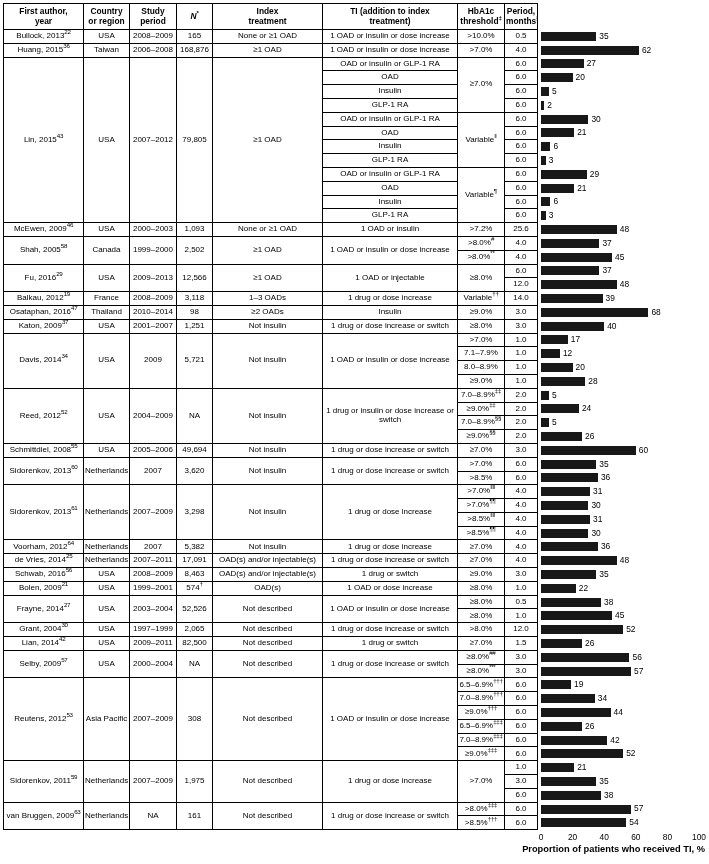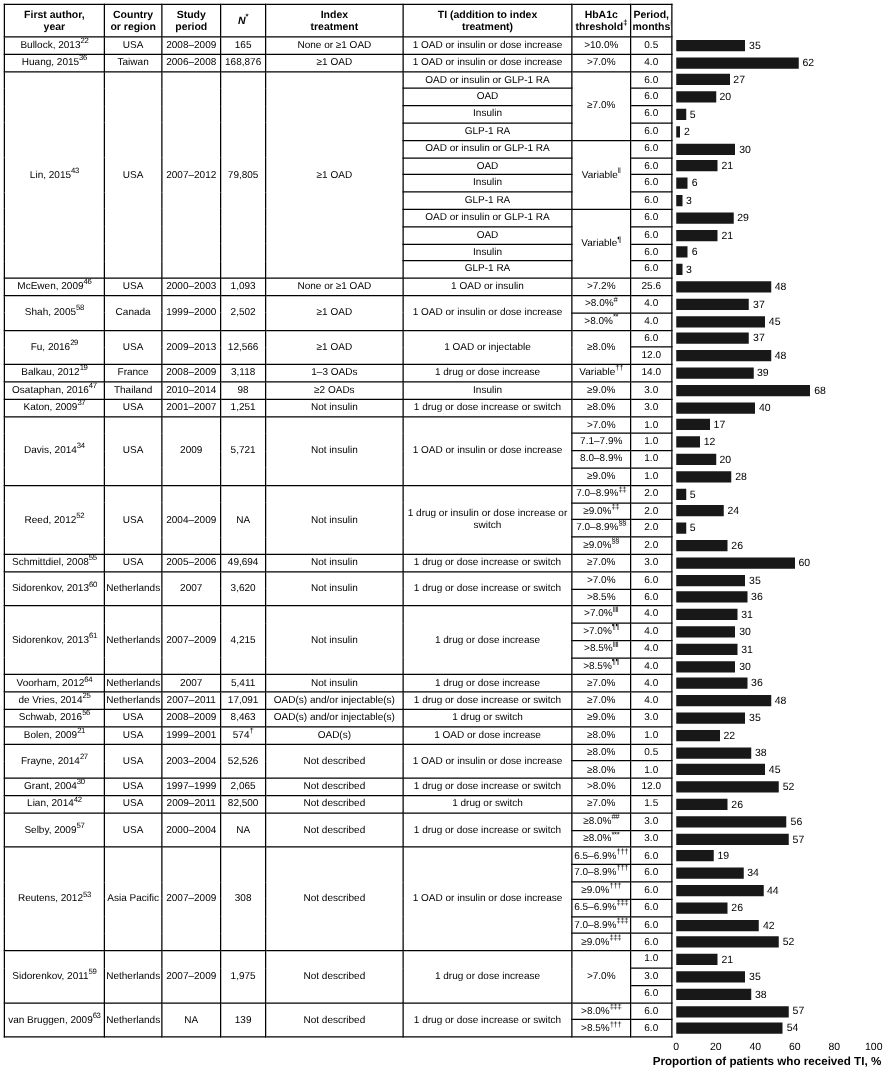--- a/index.html
+++ b/index.html
@@ -457,21 +457,21 @@
             <div class="bar-wrap">
               <div class="bar" style="width: 56.88px;"></div>
               <span class="bar-label">36</span>
             </div>
           </td>
         </tr>
         <tr>
           <td rowspan="4">Sidorenkov, 2013<sup>61</sup></td>
           <td rowspan="4">Netherlands</td>
           <td rowspan="4">2007–2009</td>
-          <td rowspan="4">4,215</td>
+          <td rowspan="4">3,298</td>
           <td rowspan="4">Not insulin</td>
           <td rowspan="4">1 drug or dose increase</td>
           <td>&gt;7.0%<sup>‖‖</sup></td>
           <td>4.0</td>
           <td class="bar-cell">
             <div class="bar-wrap">
               <div class="bar" style="width: 48.98px;"></div>
               <span class="bar-label">31</span>
             </div>
           </td>
@@ -503,21 +503,21 @@
             <div class="bar-wrap">
               <div class="bar" style="width: 47.4px;"></div>
               <span class="bar-label">30</span>
             </div>
           </td>
         </tr>
         <tr>
           <td>Voorham, 2012<sup>64</sup></td>
           <td>Netherlands</td>
           <td>2007</td>
-          <td>5,411</td>
+          <td>5,382</td>
           <td>Not insulin</td>
           <td>1 drug or dose increase</td>
           <td>≥7.0%</td>
           <td>4.0</td>
           <td class="bar-cell">
             <div class="bar-wrap">
               <div class="bar" style="width: 56.88px;"></div>
               <span class="bar-label">36</span>
             </div>
           </td>
@@ -751,21 +751,21 @@
             <div class="bar-wrap">
               <div class="bar" style="width: 60.04px;"></div>
               <span class="bar-label">38</span>
             </div>
           </td>
         </tr>
         <tr>
           <td rowspan="2">van Bruggen, 2009<sup>63</sup></td>
           <td rowspan="2">Netherlands</td>
           <td rowspan="2">NA</td>
-          <td rowspan="2">139</td>
+          <td rowspan="2">161</td>
           <td rowspan="2">Not described</td>
           <td rowspan="2">1 drug or dose increase or switch</td>
           <td>&gt;8.0%<sup>‡‡‡</sup></td>
           <td>6.0</td>
           <td class="bar-cell">
             <div class="bar-wrap">
               <div class="bar" style="width: 90.06px;"></div>
               <span class="bar-label">57</span>
             </div>
           </td>

